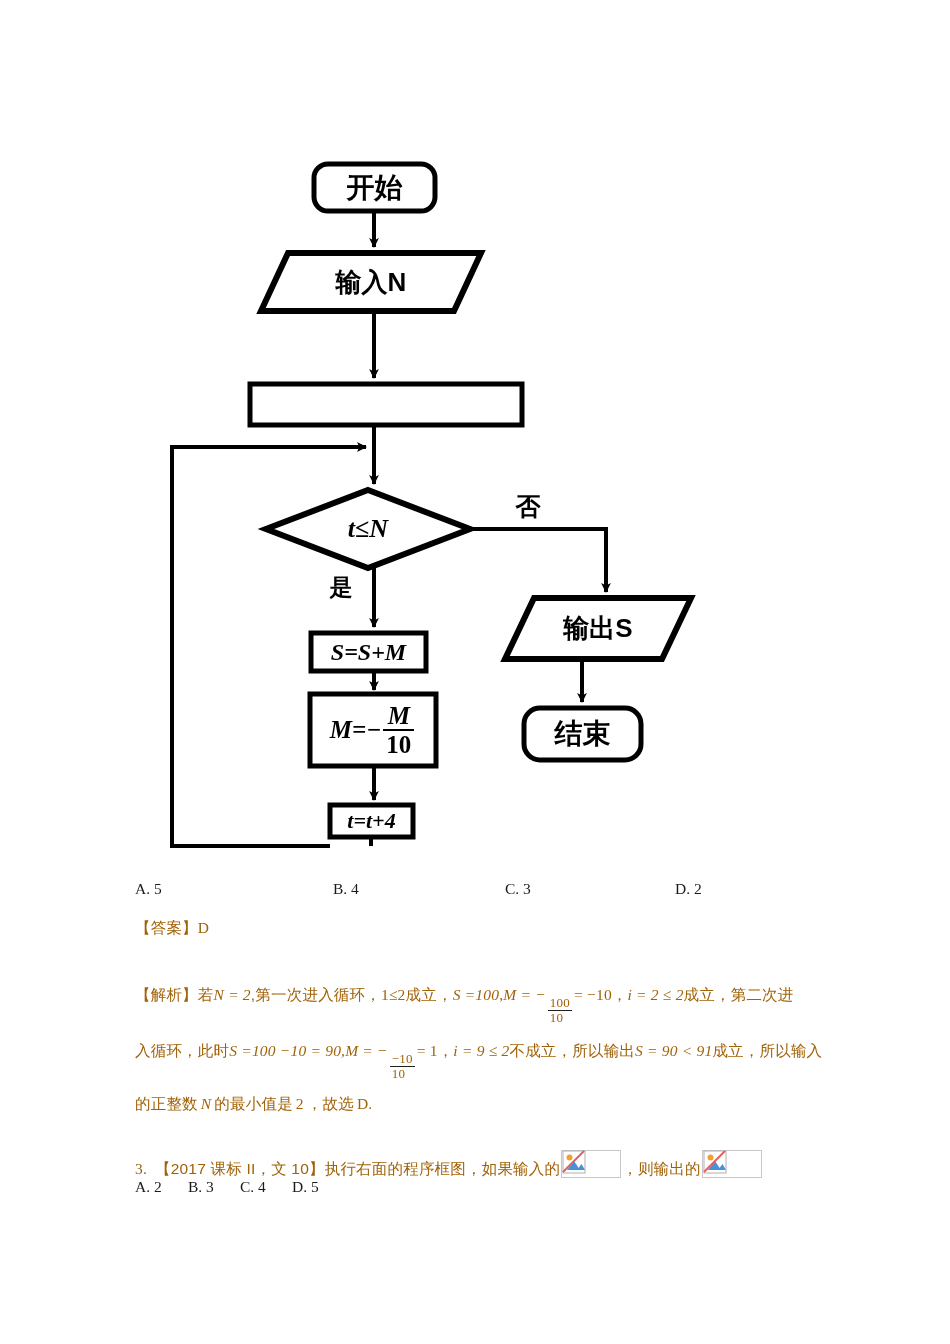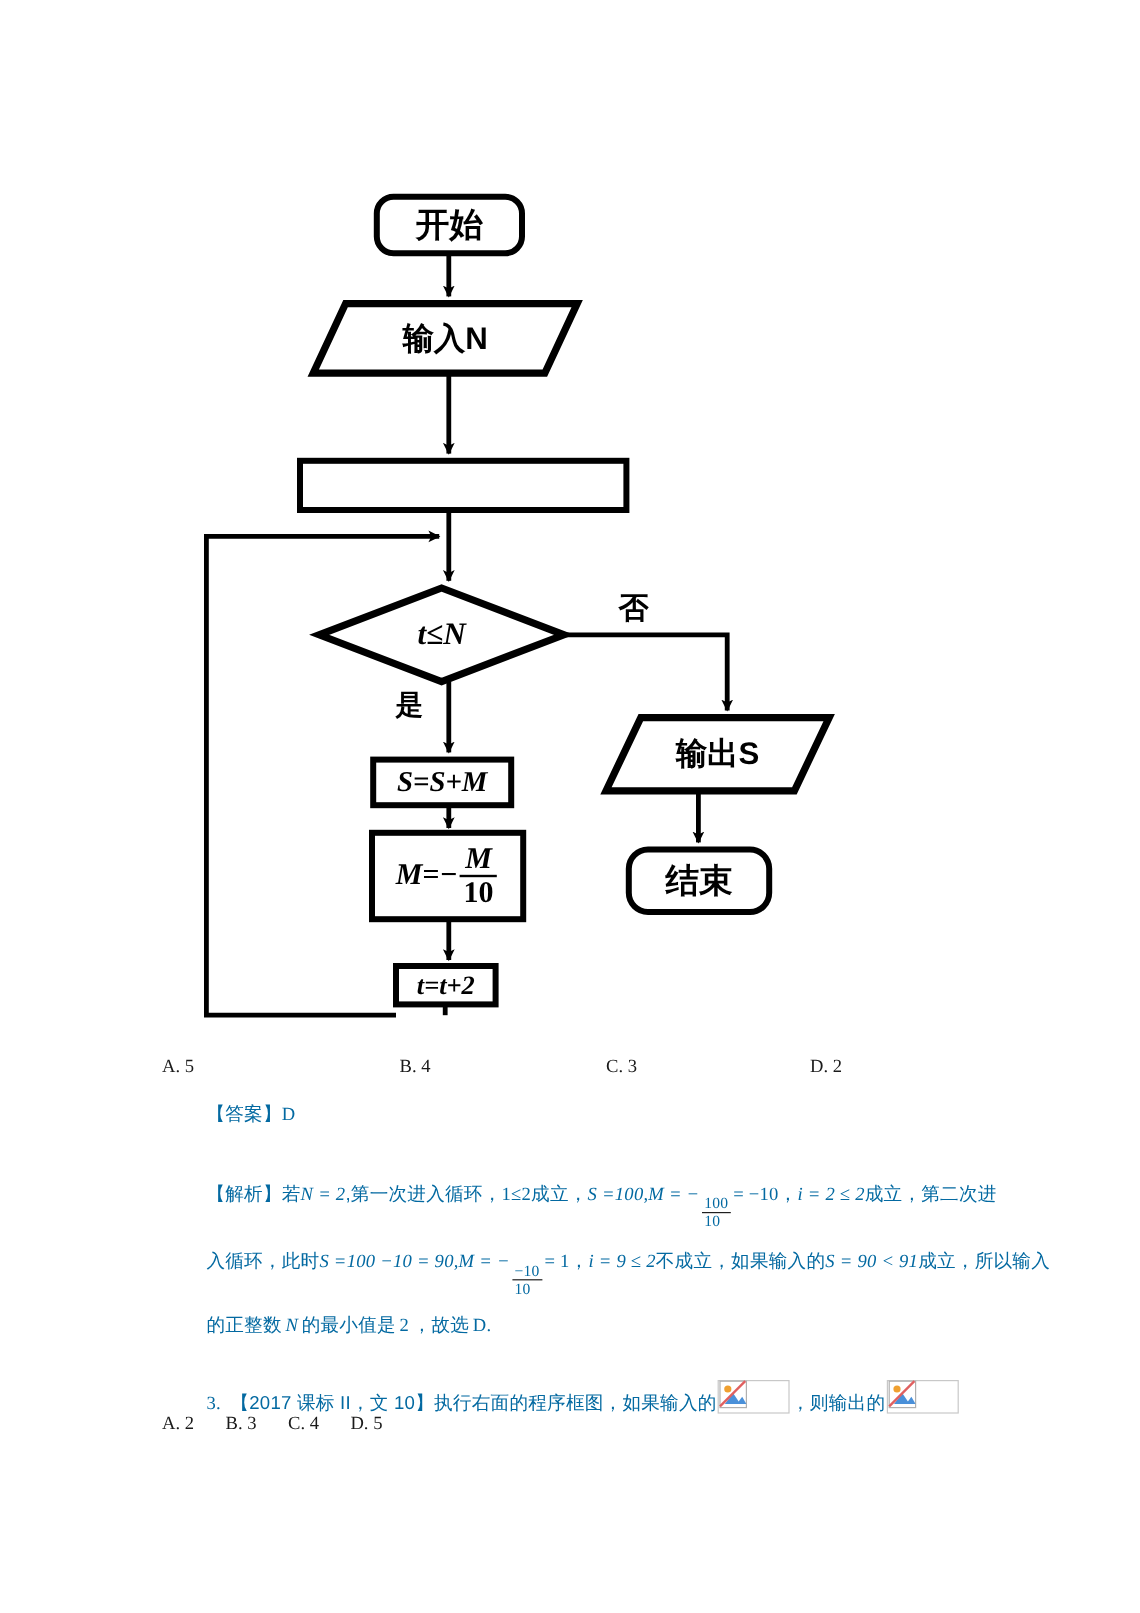--- a/index.html
+++ b/index.html
@@ -65,23 +65,22 @@
   #text-area {
     position: absolute;
     left: 0;
     top: 868px;
     width: 950px;
   }
   .line {
     position: absolute;
     white-space: nowrap;
     font-size: 15.5px;
-    color: #0369a1;
+    color: #a16207;
     letter-spacing: 0.2px;
-    margin-left: 37px;
   }
   .opt { position: absolute; font-size: 15.5px; font-family: "Liberation Serif","DejaVu Serif",serif; }
 
   .mathit { font-style: italic; font-family: "Liberation Serif","DejaVu Serif",serif; }
   .hz { font-family: "Liberation Sans","DejaVu Sans",sans-serif; }
 
   .ifrac {
     display: inline-flex;
     flex-direction: column;
     align-items: flex-start;
@@ -172,21 +171,21 @@
 
   <div class="fc-label" style="left:310px;top:694px;width:126px;height:72px;font-size:25px;">
     <span class="it">M=−</span>
     <span class="frac">
       <span class="num it">M</span>
       <span class="bar"></span>
       <span class="den" style="font-weight:700">10</span>
     </span>
   </div>
 
-  <div class="fc-label it" style="left:330px;top:805px;width:83px;height:32px;font-size:22px;">t=t+2</div>
+  <div class="fc-label it" style="left:330px;top:805px;width:83px;height:32px;font-size:22px;">t=t+4</div>
 
   <div class="fc-label" style="left:505px;top:598px;width:186px;height:61px;font-size:26px;">
     <span class="cn">输出S</span>
   </div>
 
   <div class="fc-label cn" style="left:524px;top:708px;width:117px;height:52px;font-size:28px;">结束</div>
 </div>
 
 <div id="text-area">
 
@@ -219,21 +218,21 @@
         <span class="b"></span>
         <span class="d">10</span>
       </span><span>= −10</span><span class="hz">，</span><span class="mathit">i = 2 ≤ 2</span><span class="hz">成立，第二次进</span>
   </div>
 
   <div class="line" style="left:135px; top:173px;">
     <span class="hz">入循环，此时</span><span class="mathit">S =100 −10 = 90,M = −</span><span class="ifrac">
         <span class="n">−10</span>
         <span class="b"></span>
         <span class="d">10</span>
-      </span><span>= 1</span><span class="hz">，</span><span class="mathit">i = 9 ≤ 2</span><span class="hz">不成立，如果输入的</span><span class="mathit">S = 90 &lt; 91</span><span class="hz">成立，所以输入</span>
+      </span><span>= 1</span><span class="hz">，</span><span class="mathit">i = 9 ≤ 2</span><span class="hz">不成立，所以输出</span><span class="mathit">S = 90 &lt; 91</span><span class="hz">成立，所以输入</span>
   </div>
 
   <div class="line" style="left:135px; top:226px;">
     <span class="hz">的正整数</span><span class="mathit" style="padding:0 3px;">N</span><span class="hz">的最小值是</span><span style="padding:0 3px;">2</span><span class="hz">，故选</span><span style="padding-left:3px;">D.</span>
   </div>
 
   <div class="line" style="left:135px; top:282px;">
     <span>3.</span><span style="display:inline-block;width:8px;"></span><span class="hz">【2017 课标 II，文 10】</span><span class="hz">执行右面的程序框图，如果输入的</span><span class="broken-img"><svg width="28" height="28" viewBox="0 0 28 28">
           <rect x="1" y="1" width="22" height="22" fill="#ffffff" stroke="#b0b0b0" stroke-width="1"></rect>
           <circle cx="7.5" cy="7.5" r="3" fill="#f0a030"></circle>

